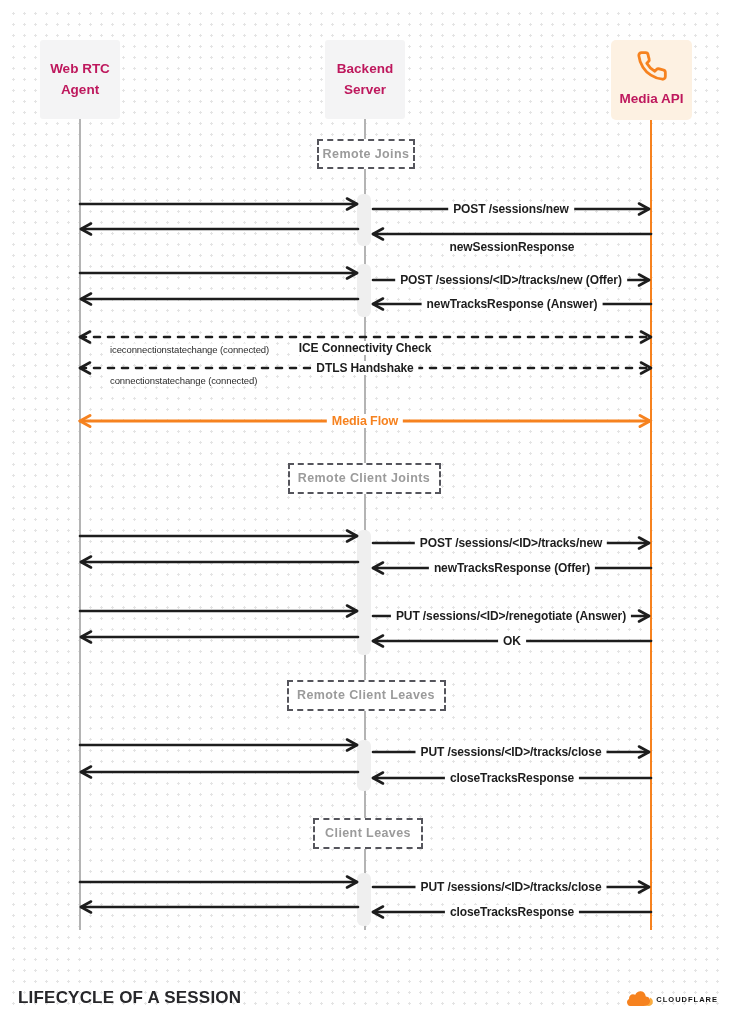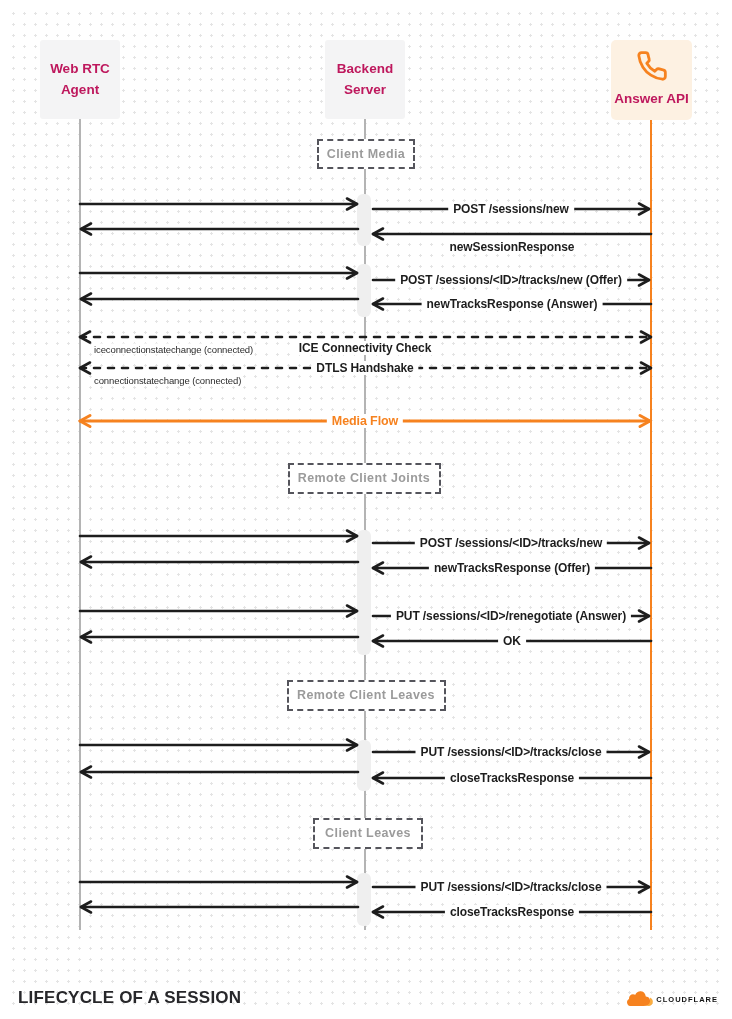--- a/index.html
+++ b/index.html
@@ -31,21 +31,21 @@
 
   .msg-label {
     position:absolute; transform:translate(-50%,-50%); background:#ffffff;
     padding:0 5px; font-weight:bold; font-size:12px; letter-spacing:-0.1px;
     color:#1d1d1d; white-space:nowrap;
   }
   .msg-label.orange { color:#f6821f; font-size:12.5px; }
 
   .event-note {
     position:absolute; transform:translate(0,-50%); font-size:9.5px; color:#2b2b2b;
-    background:#ffffff; padding:0 2px; white-space:nowrap; letter-spacing:-0.1px;
+    background:#ffffff; padding:0 2px; white-space:nowrap; letter-spacing:-0.1px;margin-left:16px;
   }
 
   .footer-title {
     position:absolute; left:18px; top:988px; font-size:17px; font-weight:bold;
     color:#27272a; letter-spacing:0.2px; white-space:nowrap;
   }
   .brand { position:absolute; right:14px; top:991px; display:flex; align-items:center; gap:3px; }
   .brand-word { font-size:7.5px; font-weight:bold; letter-spacing:1px; color:#121212; }
 </style>
 </head>
@@ -185,31 +185,31 @@
       <div class="msg-label" style="left: 511px; top: 543px;">POST /sessions/&lt;ID&gt;/tracks/new</div>
       <div class="msg-label" style="left: 512px; top: 568px;">newTracksResponse (Offer)</div>
       <div class="msg-label" style="left: 511px; top: 616px;">PUT /sessions/&lt;ID&gt;/renegotiate (Answer)</div>
       <div class="msg-label" style="left: 512px; top: 641px;">OK</div>
       <div class="msg-label" style="left: 511px; top: 752px;">PUT /sessions/&lt;ID&gt;/tracks/close</div>
       <div class="msg-label" style="left: 512px; top: 778px;">closeTracksResponse</div>
       <div class="msg-label" style="left: 511px; top: 887px;">PUT /sessions/&lt;ID&gt;/tracks/close</div>
       <div class="msg-label" style="left: 512px; top: 912px;">closeTracksResponse</div>
       <div class="event-note" style="left: 92px; top: 349px;">iceconnectionstatechange (connected)</div>
       <div class="event-note" style="left: 92px; top: 380px;">connectionstatechange (connected)</div>
-      <div class="section-label" style="left: 317px; top: 139px; width: 98px; height: 30px;">Client Media</div>
+      <div class="section-label" style="left: 317px; top: 139px; width: 98px; height: 30px;">Remote Joins</div>
       <div class="section-label" style="left: 287.5px; top: 462.5px; width: 153px; height: 31px;">Remote Client Joints</div>
       <div class="section-label" style="left: 286.5px; top: 679.5px; width: 159px; height: 31px;">Remote Client Leaves</div>
       <div class="section-label" style="left: 313px; top: 817.5px; width: 110px; height: 31px;">Client Leaves</div>
       <div class="actor" style="left: 40px; top: 40px; width: 80px; height: 79px; background: rgb(244, 244, 245);"><span>Web RTC
 Agent</span></div>
       <div class="actor" style="left: 325px; top: 40px; width: 80px; height: 79px; background: rgb(244, 244, 245);"><span>Backend
 Server</span></div>
       <div class="actor with-icon" style="left: 611px; top: 40px; width: 81px; height: 80px; background: rgb(253, 241, 226);"><svg viewBox="0 0 24 24" width="32" height="32" fill="none" stroke="#f6821f" stroke-width="2.1" stroke-linecap="round" stroke-linejoin="round">
           <path d="M22 16.92v3a2 2 0 0 1-2.18 2 19.79 19.79 0 0 1-8.63-3.07 19.5 19.5 0 0 1-6-6 19.79 19.79 0 0 1-3.07-8.67A2 2 0 0 1 4.11 2h3a2 2 0 0 1 2 1.72 12.84 12.84 0 0 0 .7 2.81 2 2 0 0 1-.45 2.11L8.09 9.91a16 16 0 0 0 6 6l1.27-1.27a2 2 0 0 1 2.11-.45 12.84 12.84 0 0 0 2.81.7A2 2 0 0 1 22 16.92z"></path>
-        </svg><span>Answer API</span></div>
+        </svg><span>Media API</span></div>
     </div>
   <div class="footer-title">LIFECYCLE OF A SESSION</div>
   <div class="brand">
     <svg width="26" height="16" viewBox="0 0 52 32" aria-hidden="true">
       <path fill="#fbad41" d="M43 30c4.8 0 8.7-3.9 8.7-8.7 0-3.8-2.5-7-5.9-8.2.3 1.2.3 2.5 0 3.8-1.6 5.8-6.2 9.3-12.3 9.7C35 29 38.7 30 43 30z"></path>
       <path fill="#f6821f" d="M33.5 30c6.1 0 10.7-2.7 12.2-7.4 1.8-5.9-2-11.3-8.1-11.6C36.7 4.4 32.3 0.6 27 0.6c-4.7 0-8.8 2.9-10.4 7.1-1.3-.9-2.9-1.4-4.6-1.4-4.4 0-8 3.6-8 8 0 .6.1 1.2.2 1.7C1.8 17 0 19.6 0 22.6 0 26.3 2.6 30 6.2 30z"></path>
     </svg>
     <span class="brand-word">CLOUDFLARE</span>
   </div>
 </div>

